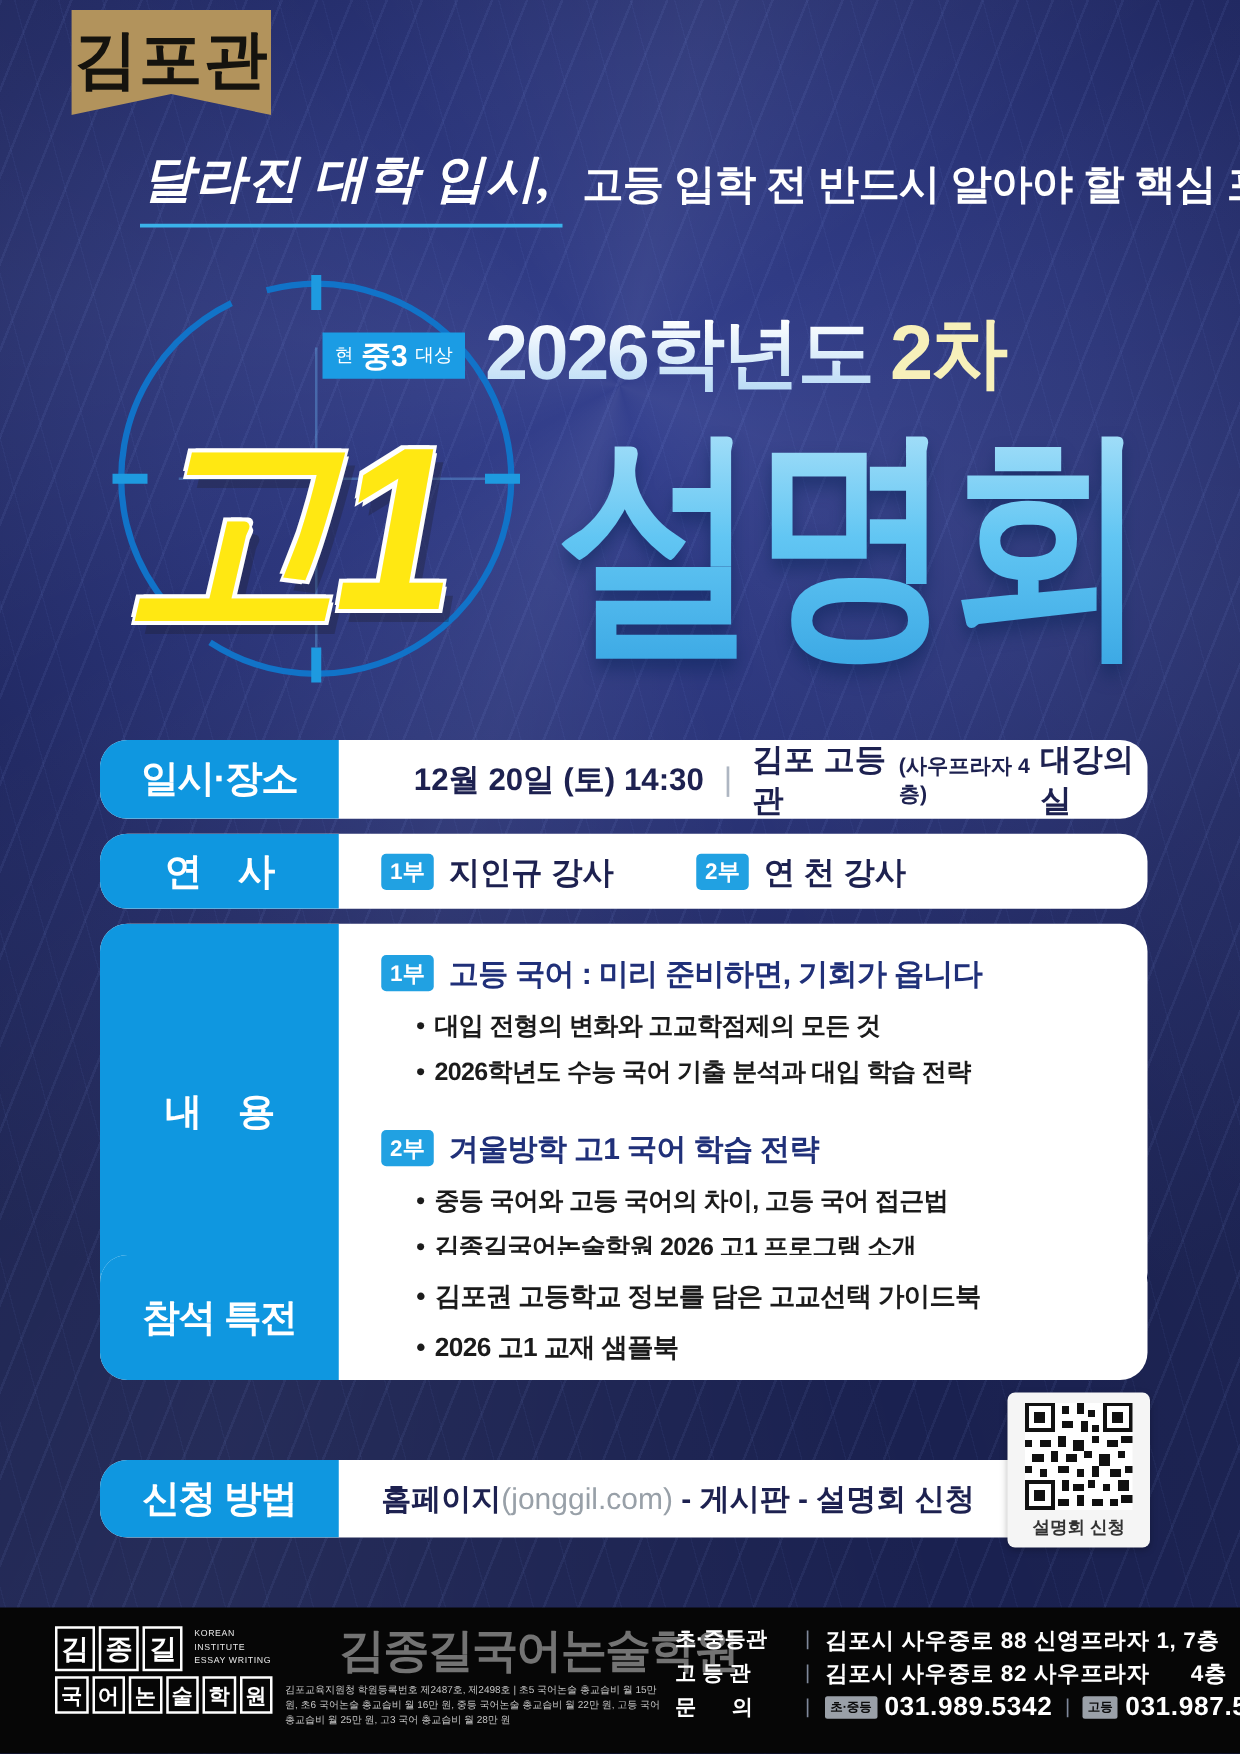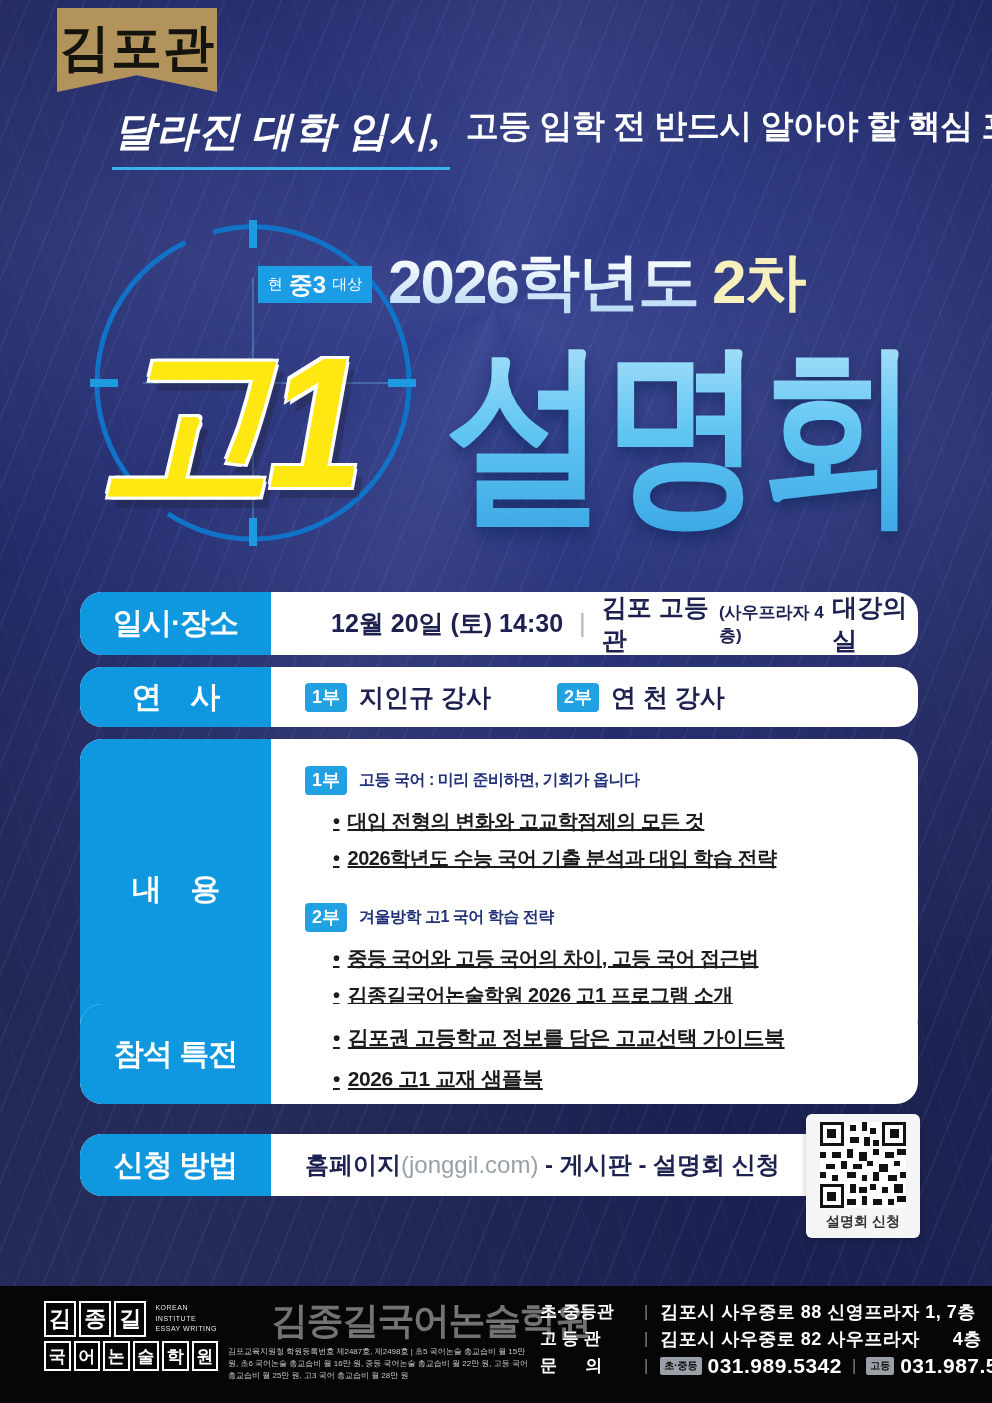--- a/index.html
+++ b/index.html
@@ -15,21 +15,21 @@
       repeating-linear-gradient(112deg, rgba(150,175,255,0.07) 0 2px, transparent 2px 26px),
       repeating-linear-gradient(75deg, rgba(120,150,240,0.05) 0 1px, transparent 1px 34px),
       conic-gradient(from 200deg at 50% 22%, rgba(255,255,255,0.05), transparent 12%, rgba(255,255,255,0.04) 22%, transparent 34%, rgba(255,255,255,0.05) 48%, transparent 60%, rgba(255,255,255,0.04) 75%, transparent 90%, rgba(255,255,255,0.05));
   }
   
   .ribbon{position:absolute;left:57px;top:8px;width:160px;height:84px;background:#b2935c;
     clip-path:polygon(0 0,100% 0,100% 100%,50% 80%,0 100%);
     display:flex;align-items:flex-start;justify-content:center;}
   .ribbon span{font-size:51px;font-weight:800;color:#15130e;letter-spacing:1px;margin-top:6px;}
   
-  .tagline{position:absolute;left:112px;top:104px;width:800px;display:flex;white-space:nowrap;}
+  .tagline{position:absolute;left:112px;top:116px;width:800px;display:flex;align-items:flex-end;white-space:nowrap;}
   .tag-hand{font-family:"Liberation Serif", serif;font-style:italic;font-weight:700;font-size:41px;color:#ffffff;
     border-bottom:3px solid #3ab2ea;padding:0 8px 8px 2px;letter-spacing:1px;}
   .tag-rest{font-size:33px;font-weight:800;color:#ffffff;margin-left:16px;padding-bottom:12px;letter-spacing:-0.5px;}
   
   .crosshair{position:absolute;left:88px;top:218px;width:330px;height:330px;}
   .target-badge{position:absolute;left:258px;top:266px;width:114px;height:37px;background:#1b9ce4;
     display:flex;align-items:center;justify-content:center;gap:6px;color:#fff;}
   .tb-small{font-size:15px;font-weight:500;}
   .tb-big{font-size:24px;font-weight:800;}
   .yearline{position:absolute;left:388px;top:240px;white-space:nowrap;font-weight:900;font-size:62px;letter-spacing:-2px;}
@@ -46,36 +46,36 @@
     transform:scale(0.92,1.12);transform-origin:top left;white-space:nowrap;}
   
   .row{position:absolute;left:80px;width:838px;background:#ffffff;border-radius:22px;display:flex;overflow:hidden;}
   .row-label{flex:0 0 191px;background:#0f97e0;color:#fff;display:flex;align-items:center;justify-content:center;
     font-size:30px;font-weight:800;letter-spacing:-1px;white-space:pre;}
   .row-content{flex:1;display:flex;align-items:center;padding-left:34px;color:#1d2150;}
   .r-schedule{top:592px;height:63px;}
   .r-speakers{top:667px;height:60px;text-align:right;}
   .r-contents{top:739px;height:301px;}
   .r-benefits{top:1004px;height:100px;}
-  .r-apply{top:1134px;height:62px;}
+  .r-apply{top:1168px;height:62px;}
   .dt{font-size:25px;font-weight:800;white-space:nowrap;margin-left:26px;}
   .sep{color:#aeb6c2;font-size:26px;font-weight:400;margin:0 16px;}
   .place-main{font-size:25px;font-weight:800;}
   .place-sub{font-size:17px;font-weight:700;margin:12px 4px;}
   .place-room{font-size:25px;font-weight:800;}
   .part-badge{display:inline-flex;align-items:center;justify-content:center;background:#21a1e2;color:#fff;
     font-size:18px;font-weight:700;width:42px;height:29px;border-radius:4px;flex:0 0 auto;}
   .spk-name{font-size:25px;font-weight:800;margin-left:12px;white-space:nowrap;}
   .spk-group{display:flex;align-items:center;}
   .spk-group + .spk-group{margin-left:66px;}
   .contents-col{display:flex;flex-direction:column;justify-content:center;gap:26px;width:100%;}
   .content-block .block-head{display:flex;align-items:center;}
-  .block-title{font-size:16px;font-weight:800;color:#203079;margin-left:12px;letter-spacing:-0.5px;white-space:nowrap;text-align:center;}
+  .block-title{font-size:24px;font-weight:800;color:#203079;margin-left:12px;letter-spacing:-0.5px;white-space:nowrap;text-align:center;}
   .bullets{list-style:none;margin:8px 0 0 0;padding:0 0 0 28px;}
-  .bullets li{font-size:20px;font-weight:600;color:#1b1b1b;line-height:37px;white-space:nowrap;letter-spacing:-0.5px;text-decoration:underline;}
+  .bullets li{font-size:20px;font-weight:600;color:#1b1b1b;line-height:37px;white-space:nowrap;letter-spacing:-0.5px;}
   .bullets li::before{content:"•";margin-right:8px;color:#1b1b1b;}
   .benefit-list li{font-size:21px;font-weight:700;line-height:41px;}
   .apply-line{font-size:24px;font-weight:800;white-space:nowrap;}
   .apply-domain{color:#98a0a8;font-weight:500;}
   
   .qr-card{position:absolute;left:806px;top:1114px;width:114px;height:124px;background:#f5f5f5;border-radius:6px;
     display:flex;flex-direction:column;align-items:center;padding-top:8px;box-shadow:0 2px 6px rgba(0,0,0,0.25);}
   .qr-card svg{width:86px;height:86px;}
   .qr-caption{font-size:14px;font-weight:600;color:#333;margin-top:5px;}
   

